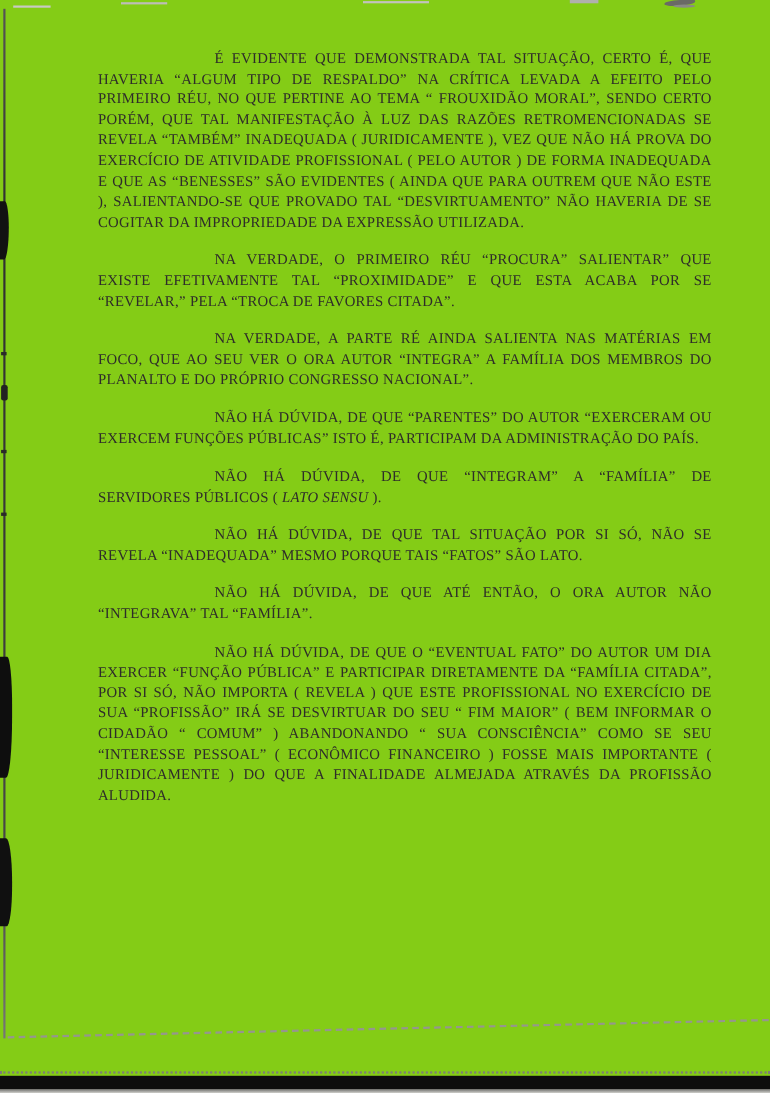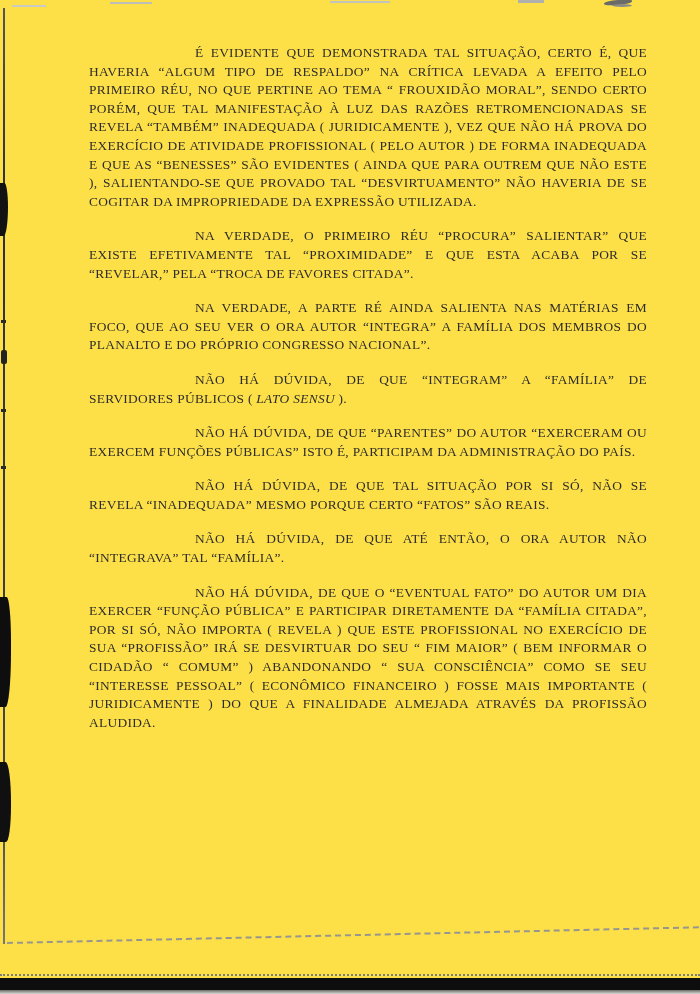--- a/index.html
+++ b/index.html
@@ -4,21 +4,21 @@
 <style>
   html, body {
     margin: 0;
     padding: 0;
     background: #ffffff;
   }
   .page {
     position: relative;
     width: 700px;
     height: 994px;
-    background: #fde047;
+    background: #84cc16;
     overflow: hidden;
     font-family: "Liberation Serif", serif;
   }
 
   
   .doc-body {
     position: absolute;
     left: 89px;
     top: 44px;
     width: 558px;
@@ -116,20 +116,20 @@
 
   <div class="artifact bottom-dashed-line"></div>
   <div class="artifact bottom-dotted-line"></div>
   <div class="artifact bottom-black-bar"></div>
   <div class="artifact bottom-gray-strip"></div>
 
   <div class="doc-body">
     <p>É EVIDENTE QUE DEMONSTRADA TAL SITUAÇÃO, CERTO É, QUE HAVERIA “ALGUM TIPO DE RESPALDO” NA CRÍTICA LEVADA A EFEITO PELO PRIMEIRO RÉU, NO QUE PERTINE AO TEMA “ FROUXIDÃO MORAL”, SENDO CERTO  PORÉM, QUE TAL MANIFESTAÇÃO À LUZ DAS RAZÕES RETROMENCIONADAS SE REVELA “TAMBÉM” INADEQUADA ( JURIDICAMENTE ), VEZ QUE NÃO HÁ PROVA DO EXERCÍCIO DE ATIVIDADE PROFISSIONAL ( PELO AUTOR ) DE FORMA INADEQUADA E QUE AS “BENESSES” SÃO EVIDENTES ( AINDA QUE PARA OUTREM QUE NÃO ESTE ), SALIENTANDO-SE QUE PROVADO TAL “DESVIRTUAMENTO” NÃO HAVERIA DE SE COGITAR DA IMPROPRIEDADE DA EXPRESSÃO UTILIZADA.</p>
     <p>NA VERDADE, O PRIMEIRO RÉU “PROCURA” SALIENTAR” QUE EXISTE EFETIVAMENTE TAL “PROXIMIDADE” E QUE ESTA ACABA POR SE “REVELAR,” PELA “TROCA DE FAVORES CITADA”.</p>
     <p>NA VERDADE, A PARTE RÉ AINDA SALIENTA NAS MATÉRIAS EM FOCO, QUE AO SEU VER O ORA AUTOR “INTEGRA” A FAMÍLIA DOS MEMBROS DO PLANALTO E DO PRÓPRIO CONGRESSO NACIONAL”.</p>
+    <p>NÃO HÁ DÚVIDA, DE QUE “PARENTES” DO AUTOR “EXERCERAM OU EXERCEM FUNÇÕES PÚBLICAS” ISTO É, PARTICIPAM DA ADMINISTRAÇÃO DO PAÍS.</p>
     <p><span>NÃO HÁ DÚVIDA, DE QUE “INTEGRAM” A “FAMÍLIA” DE SERVIDORES PÚBLICOS ( </span><span class="italic">LATO SENSU</span><span> ).</span></p>
-    <p>NÃO HÁ DÚVIDA, DE QUE “PARENTES” DO AUTOR “EXERCERAM OU EXERCEM FUNÇÕES PÚBLICAS” ISTO É, PARTICIPAM DA ADMINISTRAÇÃO DO PAÍS.</p>
-    <p>NÃO HÁ DÚVIDA, DE QUE TAL SITUAÇÃO POR SI SÓ, NÃO SE REVELA “INADEQUADA” MESMO PORQUE CERTO “FATOS” SÃO REAIS.</p>
+    <p>NÃO HÁ DÚVIDA, DE QUE TAL SITUAÇÃO POR SI SÓ, NÃO SE REVELA “INADEQUADA” MESMO PORQUE TAIS “FATOS” SÃO LATO.</p>
     <p>NÃO HÁ DÚVIDA, DE QUE ATÉ ENTÃO, O ORA AUTOR NÃO “INTEGRAVA” TAL “FAMÍLIA”.</p>
     <p>NÃO HÁ DÚVIDA, DE QUE O “EVENTUAL FATO” DO AUTOR UM DIA  EXERCER “FUNÇÃO PÚBLICA” E PARTICIPAR DIRETAMENTE DA “FAMÍLIA CITADA”, POR SI SÓ, NÃO IMPORTA ( REVELA ) QUE ESTE PROFISSIONAL NO EXERCÍCIO DE SUA “PROFISSÃO” IRÁ SE DESVIRTUAR DO SEU “ FIM MAIOR” ( BEM INFORMAR O CIDADÃO “ COMUM” ) ABANDONANDO “ SUA CONSCIÊNCIA” COMO SE SEU “INTERESSE PESSOAL” ( ECONÔMICO FINANCEIRO ) FOSSE MAIS IMPORTANTE ( JURIDICAMENTE ) DO QUE A FINALIDADE ALMEJADA ATRAVÉS DA PROFISSÃO ALUDIDA.</p>
   </div>
 
 </div>
 
 </body></html>

